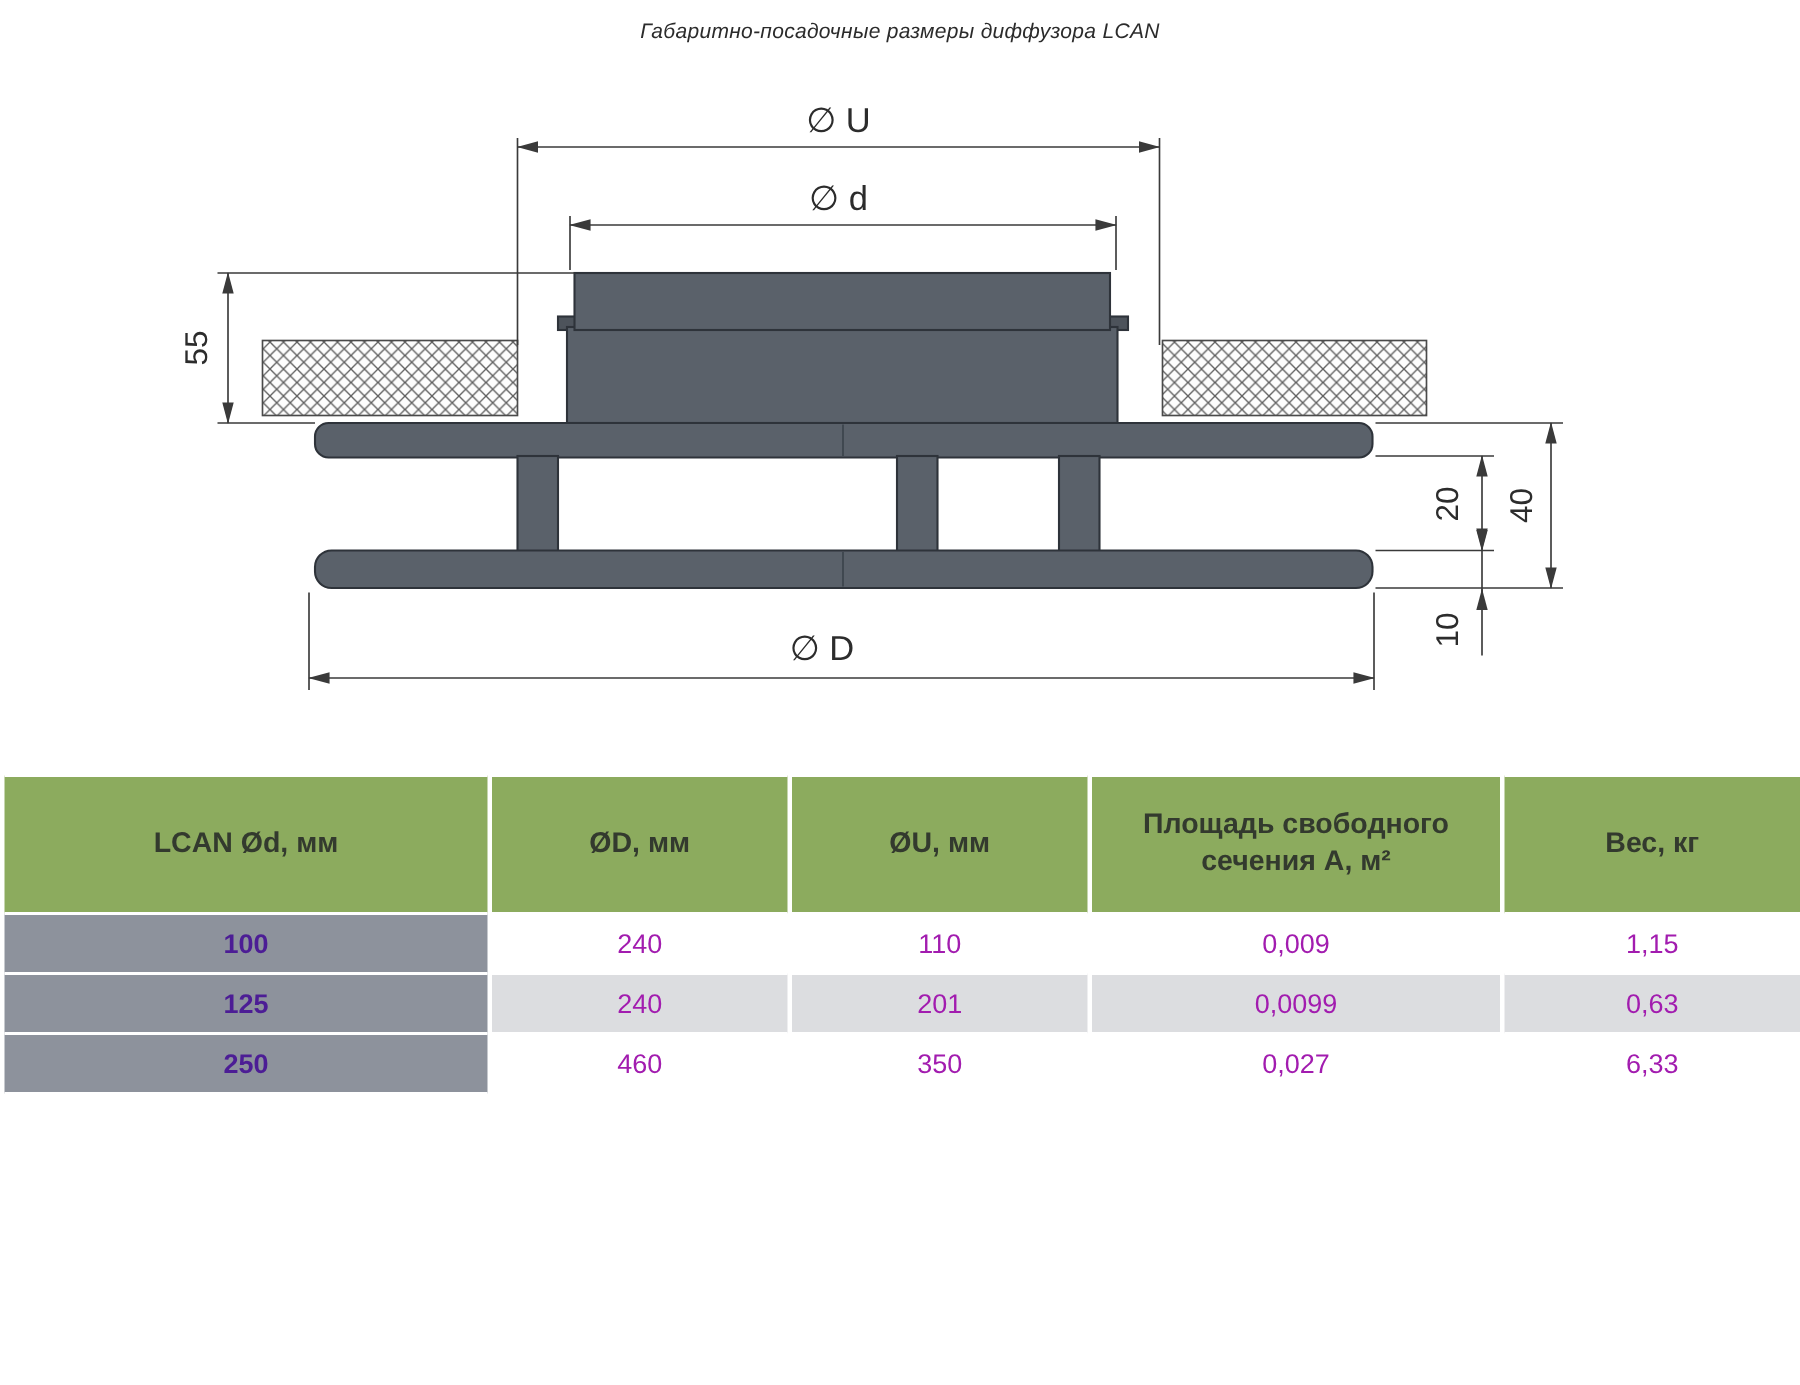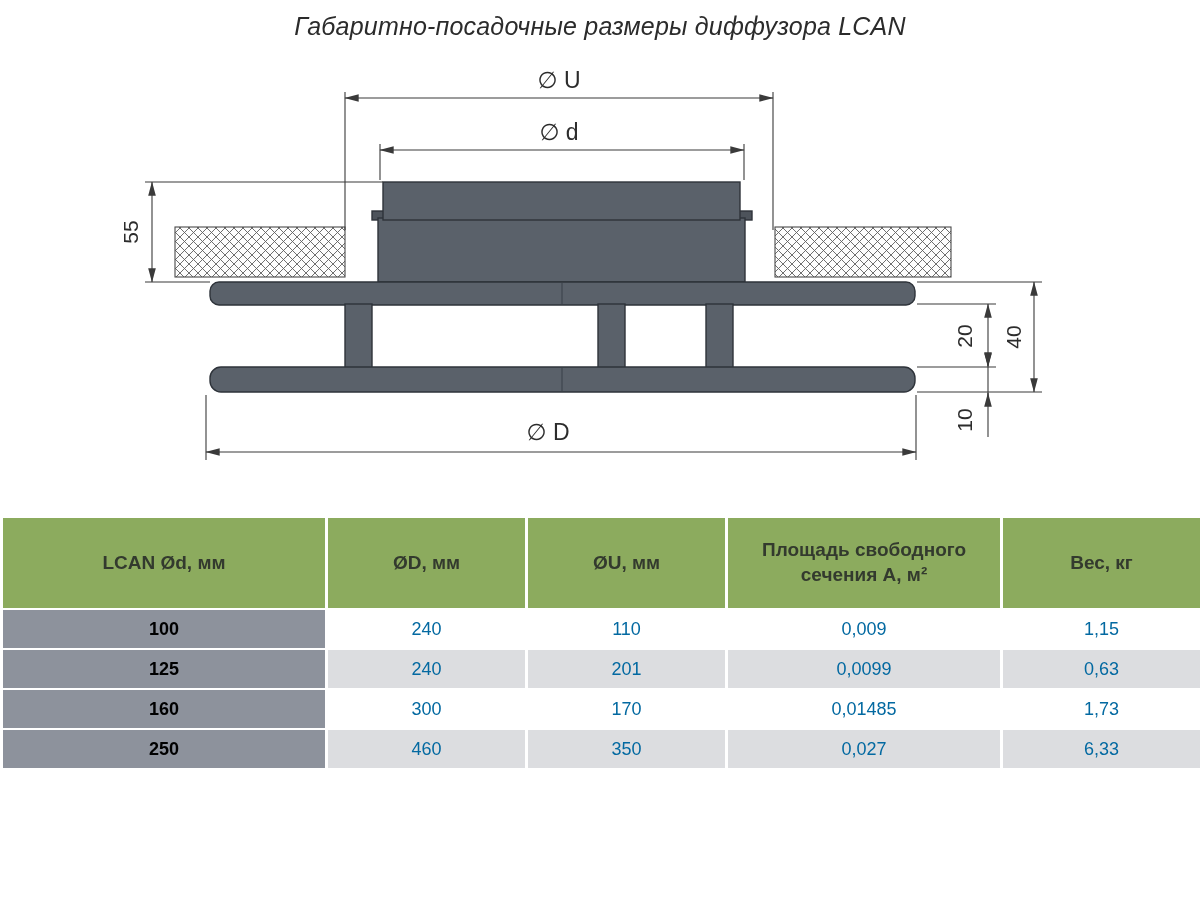--- a/index.html
+++ b/index.html
@@ -7,21 +7,21 @@
   body {
     width:1200px; height:923px; overflow:hidden;
     background:#ffffff;
     font-family:"Liberation Sans","DejaVu Sans",sans-serif;
   }
   .title {
     padding-top:12px;
     text-align:center;
     font-style:italic;
     font-weight:500;
-    font-size:25px;
+    font-size:14px;
     color:#2b2b2b;
     letter-spacing:.2px;
     height:30px;
   }
   .drawing-area { width:1200px; height:470px; }
   svg { display:block; }
   svg text {
     font-family:"Liberation Sans","DejaVu Sans",sans-serif;
     fill:#2c2c2c;
   }
@@ -47,26 +47,26 @@
     color:#333a2e;
     height:92px;
     font-size:19px;
     font-weight:700;
     line-height:1.3;
   }
   table.spec tbody td {
     background:#ffffff;
     height:40px;
     font-size:18px;
-    color:#0369a1;
+    color:#a21caf;
   }
   table.spec tbody tr:nth-child(even) td:not(.fc) { background:#dcdde0; }
   table.spec td.fc {
     background:#8d929c;
-    color:#000000;
+    color:#4c1d95;
     font-weight:700;
   }
 </style>
 </head>
 <body>
 
 <div class="title">Габаритно-посадочные размеры диффузора LCAN</div>
 
 <div class="drawing-area">
 <svg width="1200" height="470" viewBox="0 0 1200 470">
@@ -167,27 +167,20 @@
       <td>1,15</td>
     </tr>
     <tr>
       <td class="fc">125</td>
       <td>240</td>
       <td>201</td>
       <td>0,0099</td>
       <td>0,63</td>
     </tr>
     <tr>
-      <td class="fc">160</td>
-      <td>300</td>
-      <td>170</td>
-      <td>0,01485</td>
-      <td>1,73</td>
-    </tr>
-    <tr>
       <td class="fc">250</td>
       <td>460</td>
       <td>350</td>
       <td>0,027</td>
       <td>6,33</td>
     </tr>
   </tbody>
 </table>
 
 </body></html>

